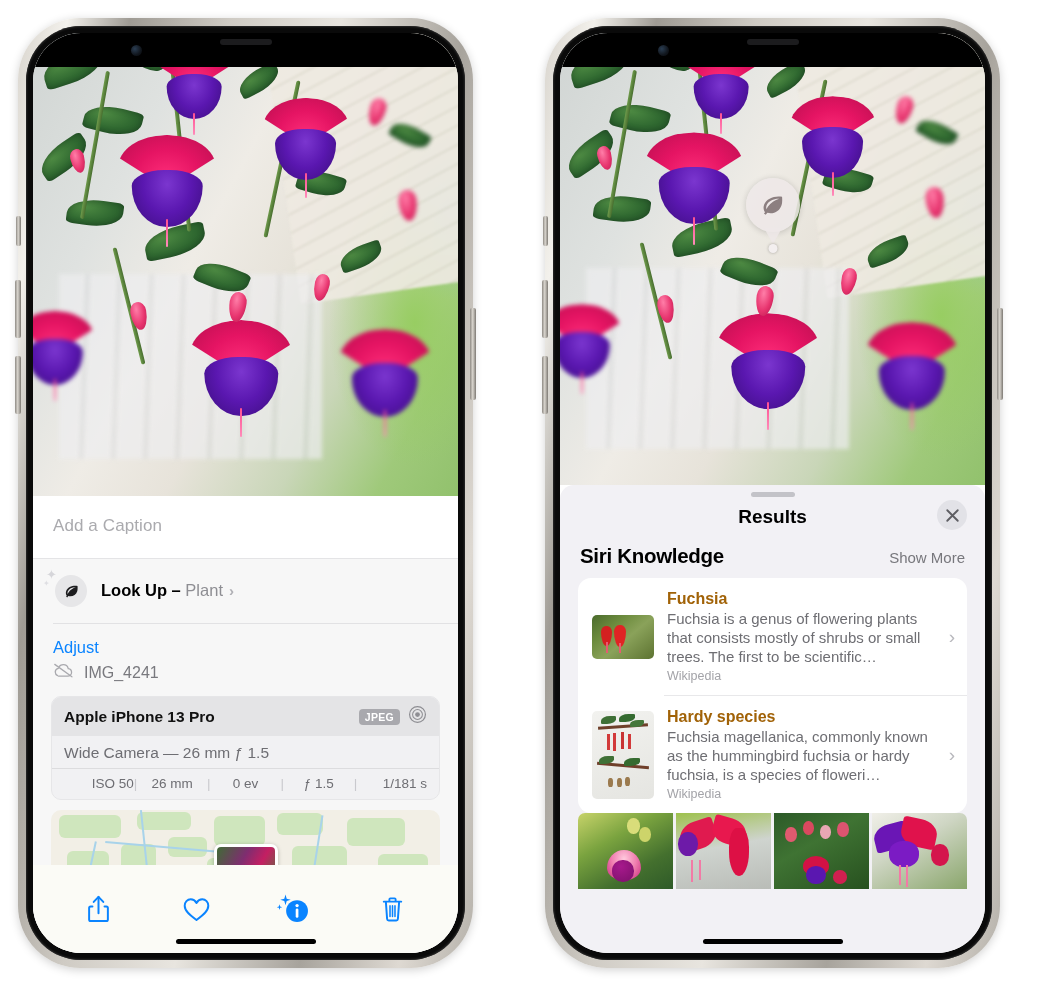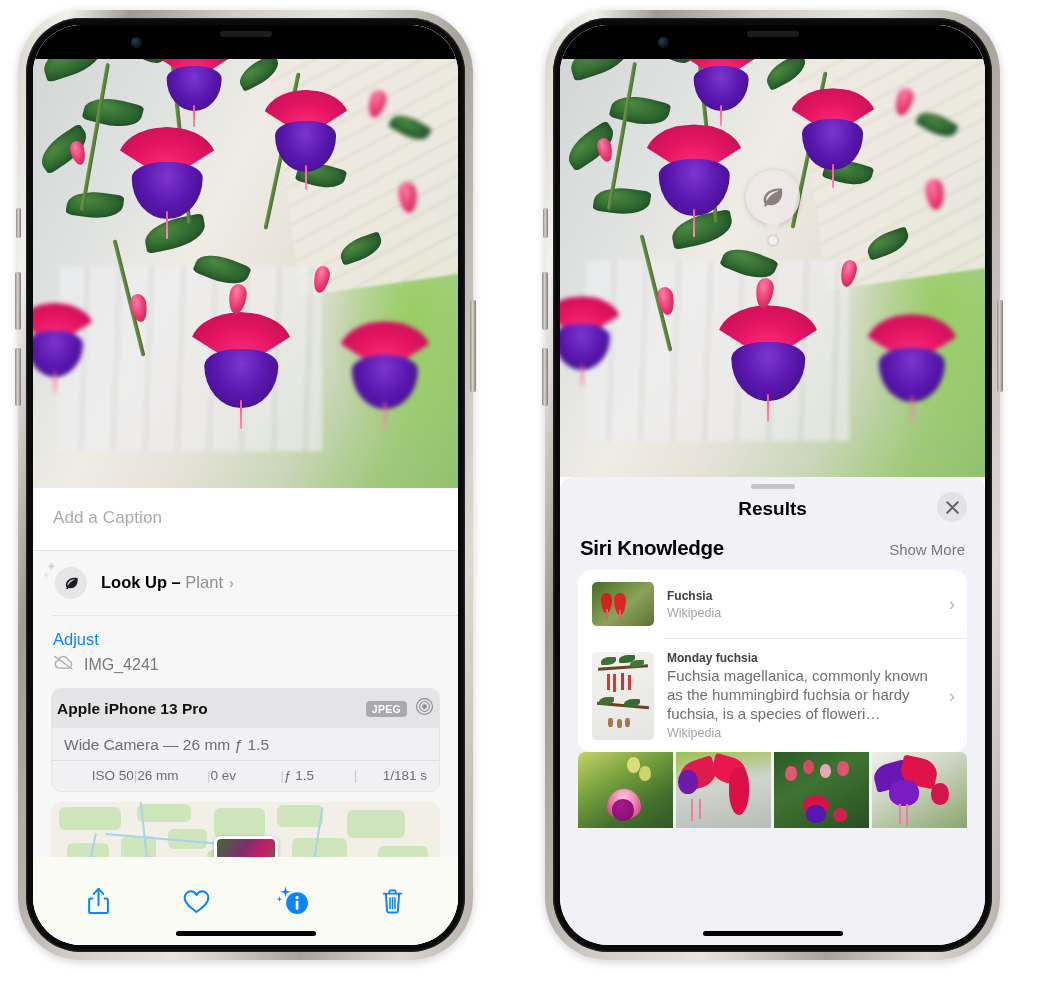--- a/index.html
+++ b/index.html
@@ -8,21 +8,21 @@
     background: #ffffff;
     font-family: "Liberation Sans", sans-serif;
     overflow: hidden;
   }
   #stage { position: relative; width: 1055px; height: 985px; }
 
   
   .phone {
     position: absolute;
     width: 455px; height: 950px;
-    top: 10px;
+    top: 18px;
     border-radius: 62px;
     background: linear-gradient(100deg,#d8d4cd 0%,#f3f1ec 8%,#9f9b94 18%,#cfcbc4 34%,#e8e5df 52%,#a7a39c 72%,#ded9d2 88%,#b5b1aa 100%);
     box-shadow: 0 2px 10px rgba(0,0,0,.18);
     padding: 0;
   }
   .phone.left  { left: 18px; }
   .phone.right { left: 545px; }
 
   .bezel {
     position: absolute;
@@ -137,33 +137,33 @@
   .adjust { font-size:16.5px; color:#0a84ff; }
   .file-row { display:flex; align-items:center; padding: 4px 20px 14px 20px; gap:10px; }
   .file-name { font-size:16px; color:#79797e; }
 
   
   .cam-card {
     margin: 0 18px 10px 18px; border-radius:10px; overflow:hidden;
     background:#f1f1f3; border:1px solid #e6e6e8;
   }
   .cam-head { display:flex; align-items:center; justify-content:space-between;
-              background:#e4e4e6; padding:8px 5px; }
+              background:#e4e4e6; padding:8px 12px; }
   .cam-model { font-size:15.5px; color:#111; font-weight:700; }
   .cam-head-right { display:flex; align-items:center; gap:8px; }
   .jpeg-chip { background:#a9a9ae; color:#fff; font-size:10.5px; font-weight:700;
                padding:2px 6px; border-radius:4px; letter-spacing:.3px; }
   .cam-body { padding:8px 12px 6px 12px; }
   .cam-line { font-size:15.5px; color:#6e6e73; }
   .cam-line2 { display:flex; align-items:center; justify-content:space-between; margin-top:3px; }
   .vibrant-chip { border:1px solid #b6b6bb; color:#77777c; font-size:10.5px; font-weight:700;
                   padding:2px 10px; border-radius:9px; letter-spacing:.5px; }
   .exif-row { display:flex; align-items:center; border-top:1px solid #dcdcde;
               padding:7px 12px 8px 12px; font-size:13.5px; color:#6e6e73; }
-  .exif-row .cell { flex:1; text-align:left; }
+  .exif-row .cell { flex:1; text-align:center; }
   .exif-row .cell:first-child { text-align:right; }
   .exif-row .cell:last-child { text-align:right; }
   .exif-row .sep { color:#c9c9cd; }
 
   
   .map { margin: 0 18px; height:78px; border-radius:10px 10px 0 0; overflow:hidden; position:relative;
          background:#f2efe6; }
   .map .patch { position:absolute; background:#cfe6bd; border-radius:6px; }
   .map .river { position:absolute; background:#a8d3ea; }
   .map-pin { position:absolute; left:50%; transform:translateX(-50%); bottom:-4px;
@@ -190,21 +190,21 @@
   .close-btn { position:absolute; right:18px; top:3px; width:30px; height:30px; border-radius:50%;
                background:#e2e2e7; display:flex; align-items:center; justify-content:center; }
   .sec-head { display:flex; align-items:baseline; justify-content:space-between;
               padding: 2px 20px 10px 20px; }
   .sec-title { font-size:20.5px; font-weight:700; color:#000; letter-spacing:-.3px; }
   .show-more { font-size:15px; color:#77777c; }
   .know-card { margin:0 18px; background:#fff; border-radius:13px; overflow:hidden; }
   .know-row { display:flex; align-items:center; padding:12px 12px 12px 14px; gap:13px; }
   .know-thumb { flex:0 0 auto; border-radius:5px; overflow:hidden; position:relative; }
   .know-body { flex:1 1 auto; min-width:0; }
-  .know-name { font-size:12px; font-weight:700; color:#404040; margin-bottom:1px; }
+  .know-name { font-size:16px; font-weight:700; color:#a16207; margin-bottom:1px; }
   .know-desc { font-size:15px; color:#6e6e73; line-height:1.27; }
   .know-src { font-size:12.5px; color:#a3a3a8; margin-top:3px; }
   .know-chev { color:#b8b8bd; font-size:19px; flex:0 0 auto; padding-left:4px; }
   .know-div { height:1px; background:#e8e8ea; margin-left:86px; }
   .web-head { padding: 14px 20px 8px 20px; }
   .web-strip { display:flex; gap:3px; margin:0 18px; }
   .web-thumb { flex:1 1 0; height:76px; overflow:hidden; position:relative; }
   .web-thumb:first-child { border-radius:7px 0 0 0; }
   .web-thumb:last-child { border-radius:0 7px 0 0; }
 
@@ -534,20 +534,21 @@
             <div class="know-row">
               <span class="know-thumb" style="width:62px;height:44px;">
                 <span style="position:absolute;inset:0;background:linear-gradient(140deg,#4a6b2c 0%,#6d8c3e 30%,#8aa25a 55%,#5d7331 100%);display:block;"></span>
                 <span style="position:absolute;left:14%;top:26%;width:11px;height:20px;border-radius:44% 44% 50% 50%/30% 30% 70% 70%;background:#d42020;display:block;"></span>
                 <span style="position:absolute;left:36%;top:24%;width:12px;height:22px;border-radius:44% 44% 50% 50%/30% 30% 70% 70%;background:#e02424;display:block;"></span>
                 <span style="position:absolute;left:22%;top:62%;width:2px;height:11px;background:#e85a70;display:block;"></span>
                 <span style="position:absolute;left:44%;top:64%;width:2px;height:10px;background:#e85a70;display:block;"></span>
               </span>
               <span class="know-body">
                 <span class="know-name" style="display:block;">Fuchsia</span>
+                <span class="know-desc" style="display:block;">Fuchsia is a genus of flowering plants that consists mostly of shrubs or small trees. The first to be scientific…</span>
                 <span class="know-src" style="display:block;">Wikipedia</span>
               </span>
               <span class="know-chev">›</span>
             </div>
 
             <div class="know-div"></div>
 
             <div class="know-row">
               <span class="know-thumb" style="width:62px;height:88px;">
                 <span style="position:absolute;inset:0;background:linear-gradient(160deg,#f2f2ef,#e5e5e1);display:block;"></span>
@@ -560,21 +561,21 @@
                 <span style="position:absolute;left:52%;top:54%;width:16px;height:8px;border-radius:60% 10% 60% 10%;background:#356b30;display:block;"></span>
                 <span style="position:absolute;left:24%;top:26%;width:3px;height:16px;background:#d23a3a;display:block;"></span>
                 <span style="position:absolute;left:34%;top:25%;width:3px;height:18px;background:#d23a3a;display:block;"></span>
                 <span style="position:absolute;left:46%;top:24%;width:3px;height:17px;background:#c93434;display:block;"></span>
                 <span style="position:absolute;left:58%;top:27%;width:3px;height:15px;background:#d23a3a;display:block;"></span>
                 <span style="position:absolute;left:26%;top:76%;width:5px;height:9px;border-radius:40%;background:#9b7a4e;display:block;"></span>
                 <span style="position:absolute;left:40%;top:77%;width:5px;height:9px;border-radius:40%;background:#9b7a4e;display:block;"></span>
                 <span style="position:absolute;left:54%;top:75%;width:5px;height:9px;border-radius:40%;background:#9b7a4e;display:block;"></span>
               </span>
               <span class="know-body">
-                <span class="know-name" style="display:block;">Monday fuchsia</span>
+                <span class="know-name" style="display:block;">Hardy species</span>
                 <span class="know-desc" style="display:block;">Fuchsia magellanica, commonly known as the hummingbird fuchsia or hardy fuchsia, is a species of floweri…</span>
                 <span class="know-src" style="display:block;">Wikipedia</span>
               </span>
               <span class="know-chev">›</span>
             </div>
 
           </div>
 
 
           <div class="web-strip">

